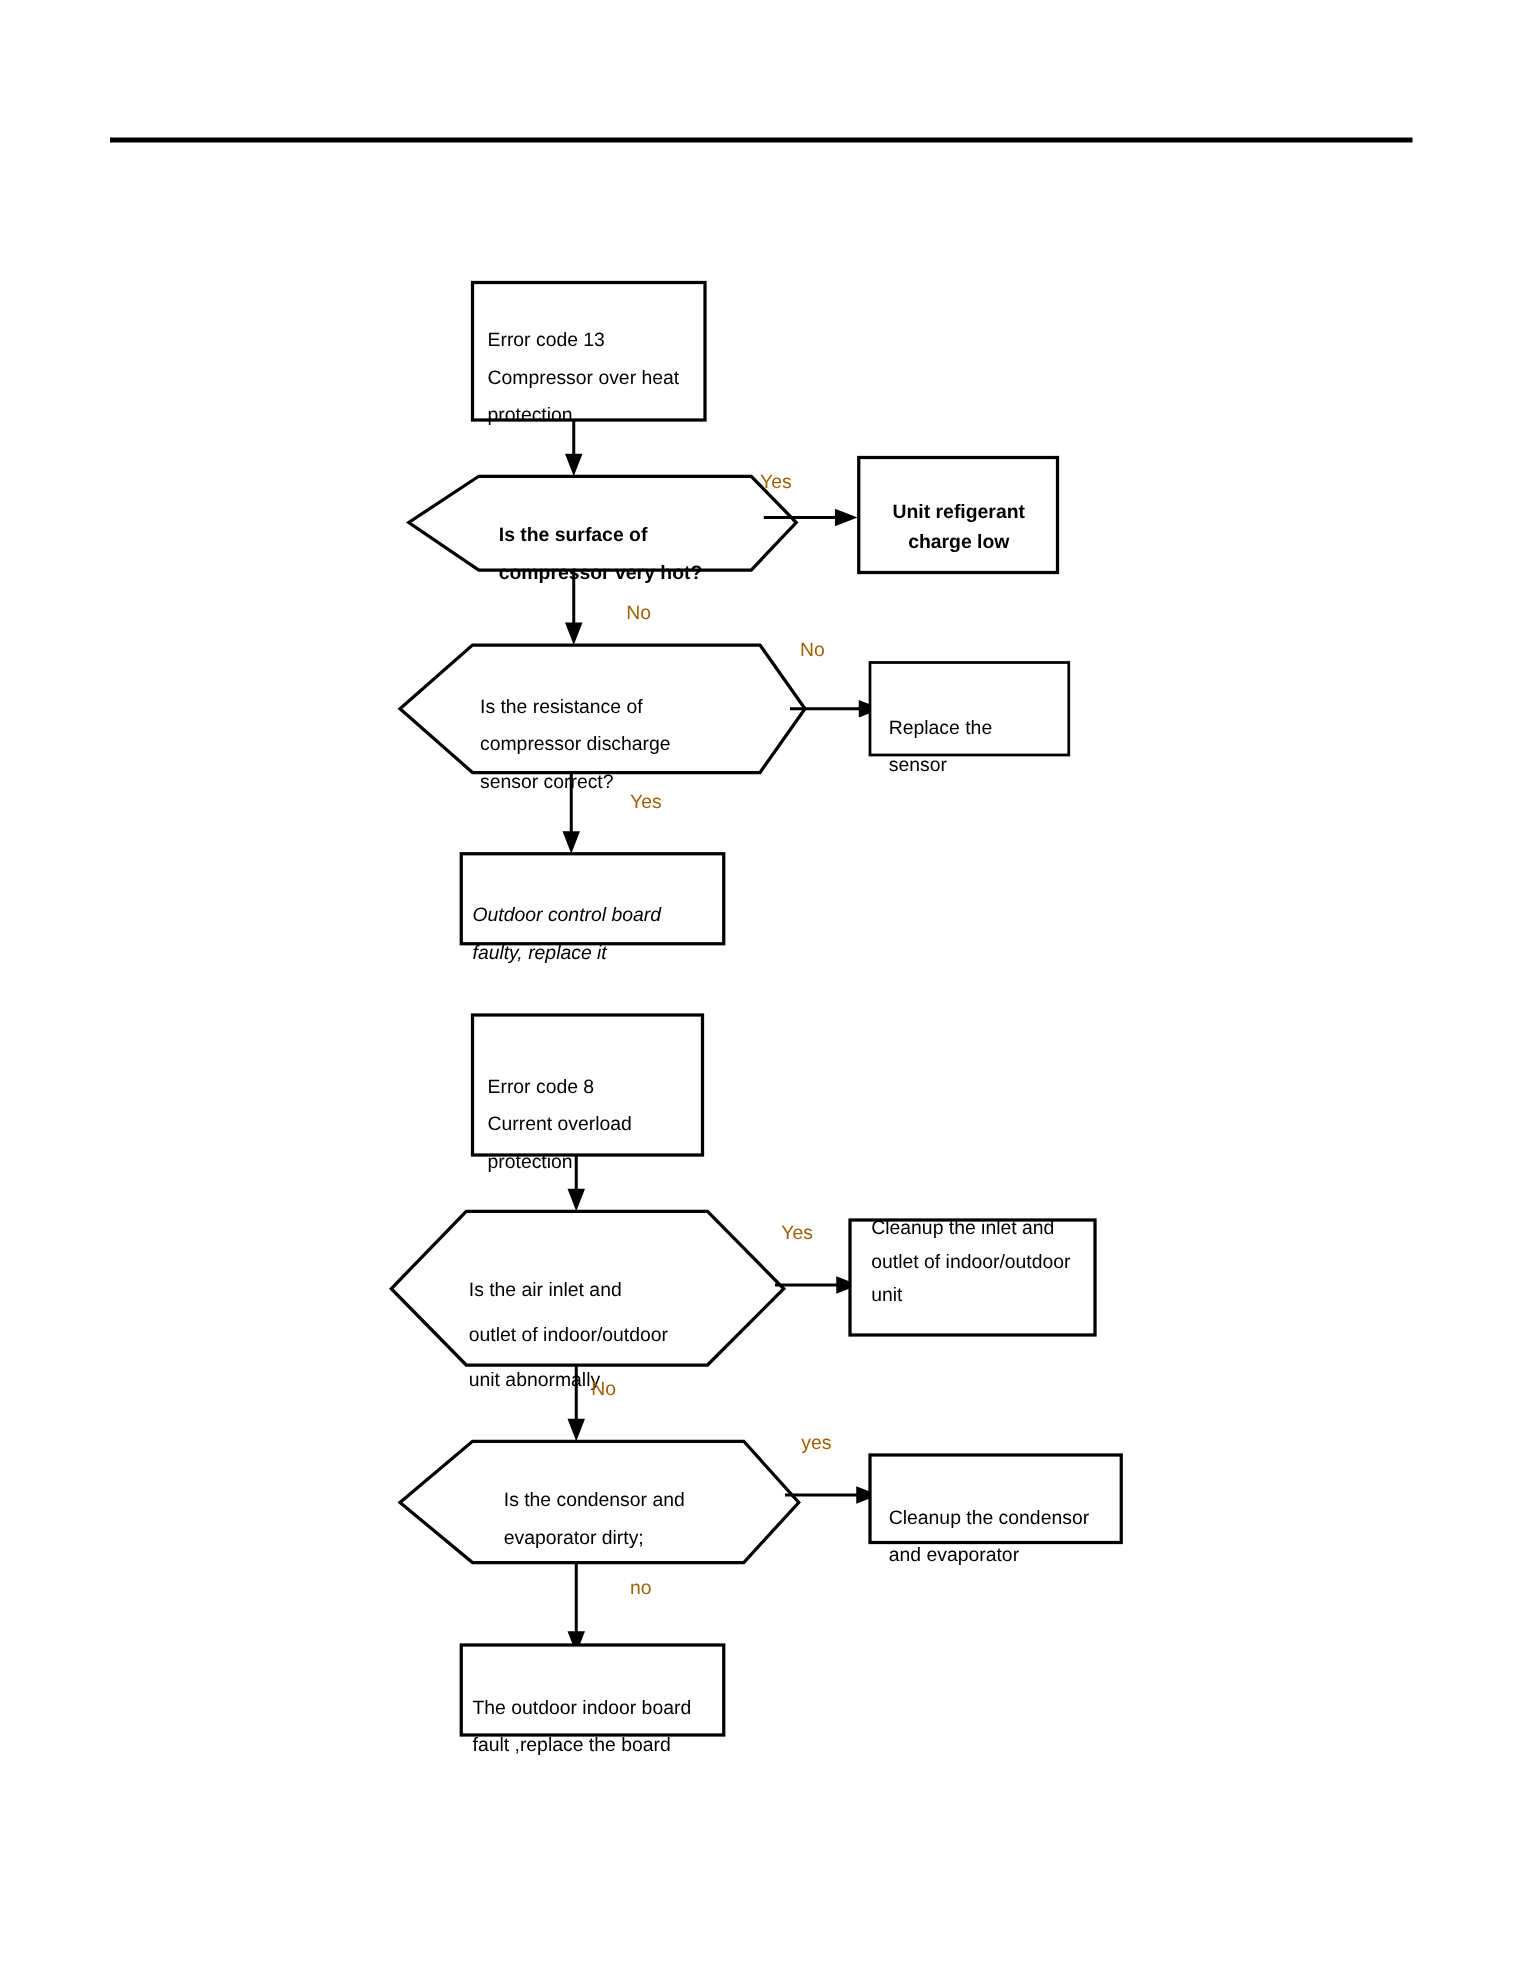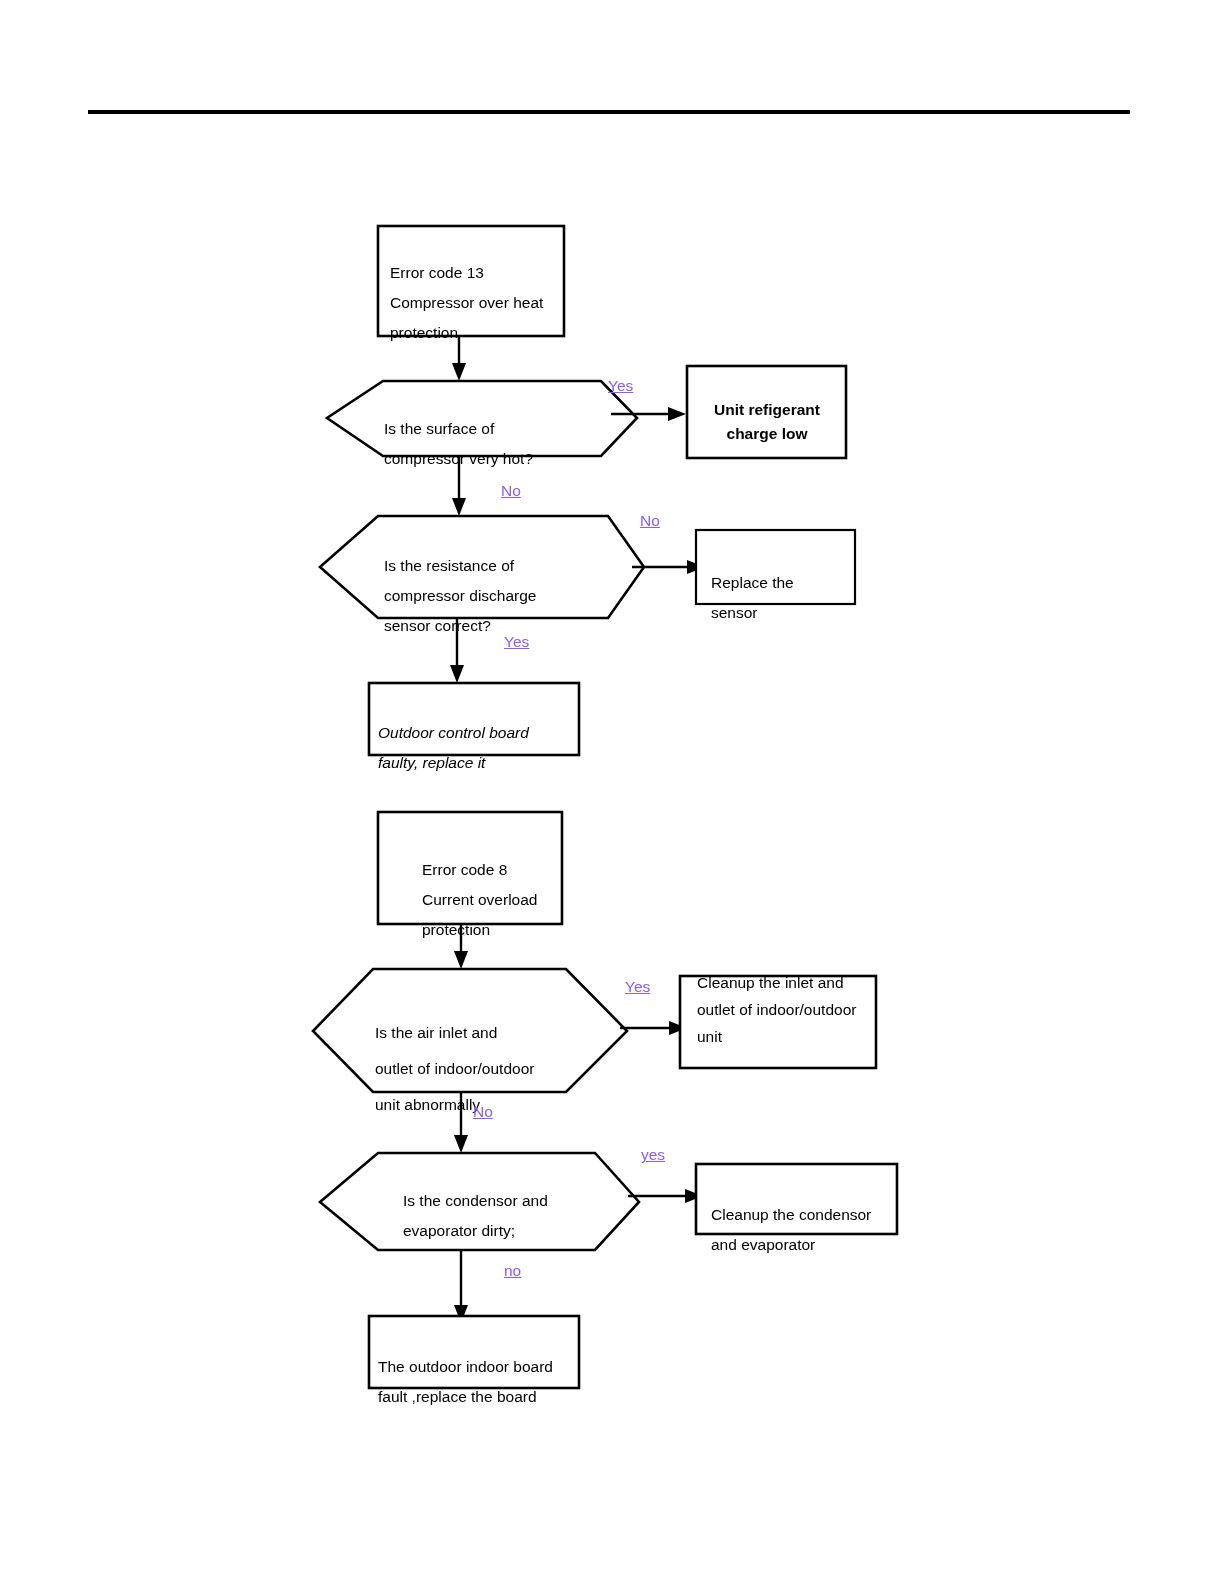--- a/index.html
+++ b/index.html
@@ -63,22 +63,21 @@
     color: #000000;
     white-space: pre-line;
   }
   .left { text-align: left; }
   .ctr  { text-align: center; }
   .bold { font-weight: bold; }
   .edgelabel {
     position: absolute;
     font-family: "Liberation Sans", sans-serif;
     font-size: 15.5px;
-    color: #8b5cf6;
-    text-decoration: underline;
+    color: #a16207;
   }
 </style>
 </head>
 <body>
 
 <div class="page">
 
   <div class="hrule"></div>
 
   <svg class="flow" viewBox="0 0 1224 1584">
@@ -133,21 +132,21 @@
 
     <rect class="shape" x="369" y="1316" width="210" height="72"></rect>
   </svg>
 
   <div class="tbox left" style="left:390px; top:228px; width:168px;">
     <span>Error code 13</span>
     <span>Compressor over heat</span>
     <span>protection</span>
   </div>
 
-  <div class="tbox left" style="left:384px; top:384px; width:175px;">
+  <div class="tbox left" style="left:399px; top:384px; width:175px;font-weight:bold;">
     <span>Is   the   surface   of</span>
     <span>compressor very hot?</span>
   </div>
 
   <div class="tbox left" style="left:384px; top:521px; width:180px;">
     <span>Is   the   resistance   of</span>
     <span>compressor    discharge</span>
     <span>sensor correct?</span>
   </div>
 
@@ -164,21 +163,21 @@
   <div class="tbox left" style="left:378px; top:688px; width:196px;font-style:italic;">
     <span>Outdoor    control    board</span>
     <span>faulty, replace it</span>
   </div>
 
   <div class="edgelabel" style="left:608px; top:377px;">Yes</div>
   <div class="edgelabel" style="left:501px; top:482px;">No</div>
   <div class="edgelabel" style="left:640px; top:512px;">No</div>
   <div class="edgelabel" style="left:504px; top:633px;">Yes</div>
 
-  <div class="tbox left" style="left:390px; top:825px; width:168px;margin-left:32px;">
+  <div class="tbox left" style="left:390px; top:825px; width:168px;">
     <span>Error code 8</span>
     <span>Current overload</span>
     <span>protection</span>
   </div>
 
   <div class="tbox left" style="left:375px; top:979px; width:210px; line-height:36px;">
     <span>Is the air inlet and</span>
     <span>outlet of indoor/outdoor</span>
     <span>unit abnormally</span>
   </div>

